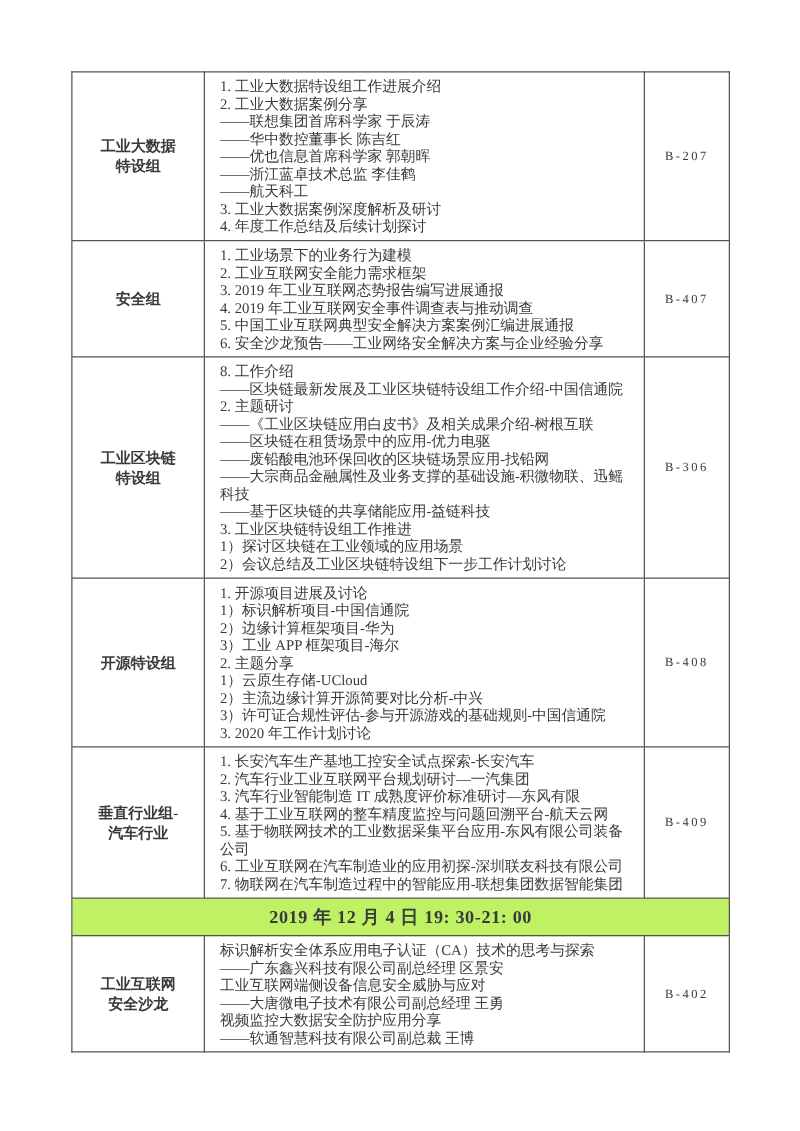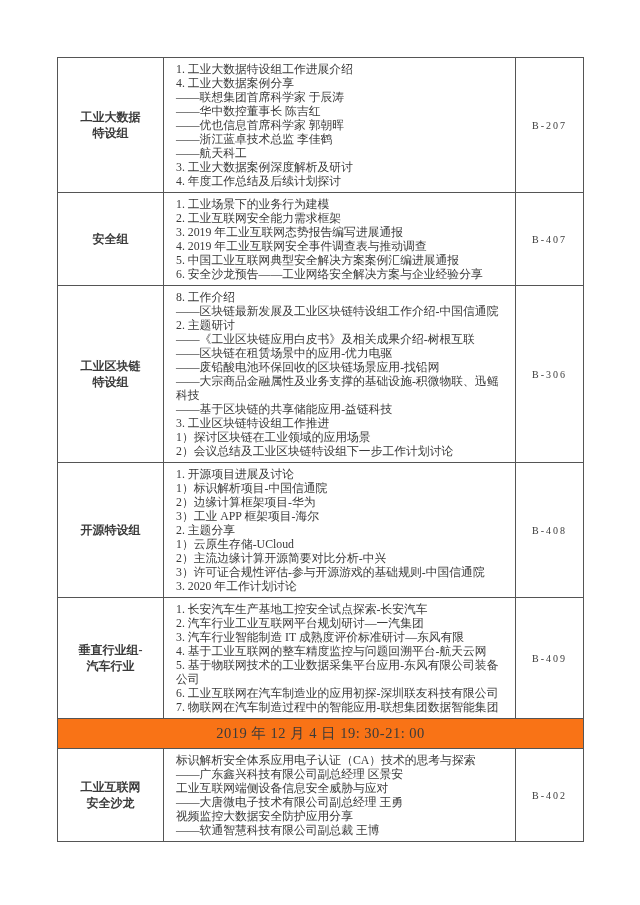--- a/index.html
+++ b/index.html
@@ -49,46 +49,46 @@
     word-break: break-all;
   }
   td.room-cell {
     text-align: center;
     font-size: 10px;
     letter-spacing: 2px;
     padding: 2px;
   }
   td.date-cell {
     text-align: center;
-    font-weight: normal;
+    font-weight: bold;
     font-size: 14.5px;
     letter-spacing: 0.5px;
     padding: 5px 0;
-    background: #f97316;
+    background: #bef264;
   }
 </style>
 </head>
 <body>
 
 <div class="page">
   <table class="doc-table">
     <colgroup>
       <col class="col-group">
       <col class="col-content">
       <col class="col-room">
     </colgroup>
     <tbody>
         <tr>
           <td class="group-cell">
             <div>工业大数据</div>
             <div>特设组</div>
           </td>
           <td class="content-cell">
             <div class="agenda-item">1. 工业大数据特设组工作进展介绍</div>
-            <div class="agenda-item">4. 工业大数据案例分享</div>
+            <div class="agenda-item">2. 工业大数据案例分享</div>
             <div class="agenda-item">——联想集团首席科学家 于辰涛</div>
             <div class="agenda-item">——华中数控董事长 陈吉红</div>
             <div class="agenda-item">——优也信息首席科学家 郭朝晖</div>
             <div class="agenda-item">——浙江蓝卓技术总监 李佳鹤</div>
             <div class="agenda-item">——航天科工</div>
             <div class="agenda-item">3. 工业大数据案例深度解析及研讨</div>
             <div class="agenda-item">4. 年度工作总结及后续计划探讨</div>
           </td>
           <td class="room-cell">B-207</td>
         </tr>

